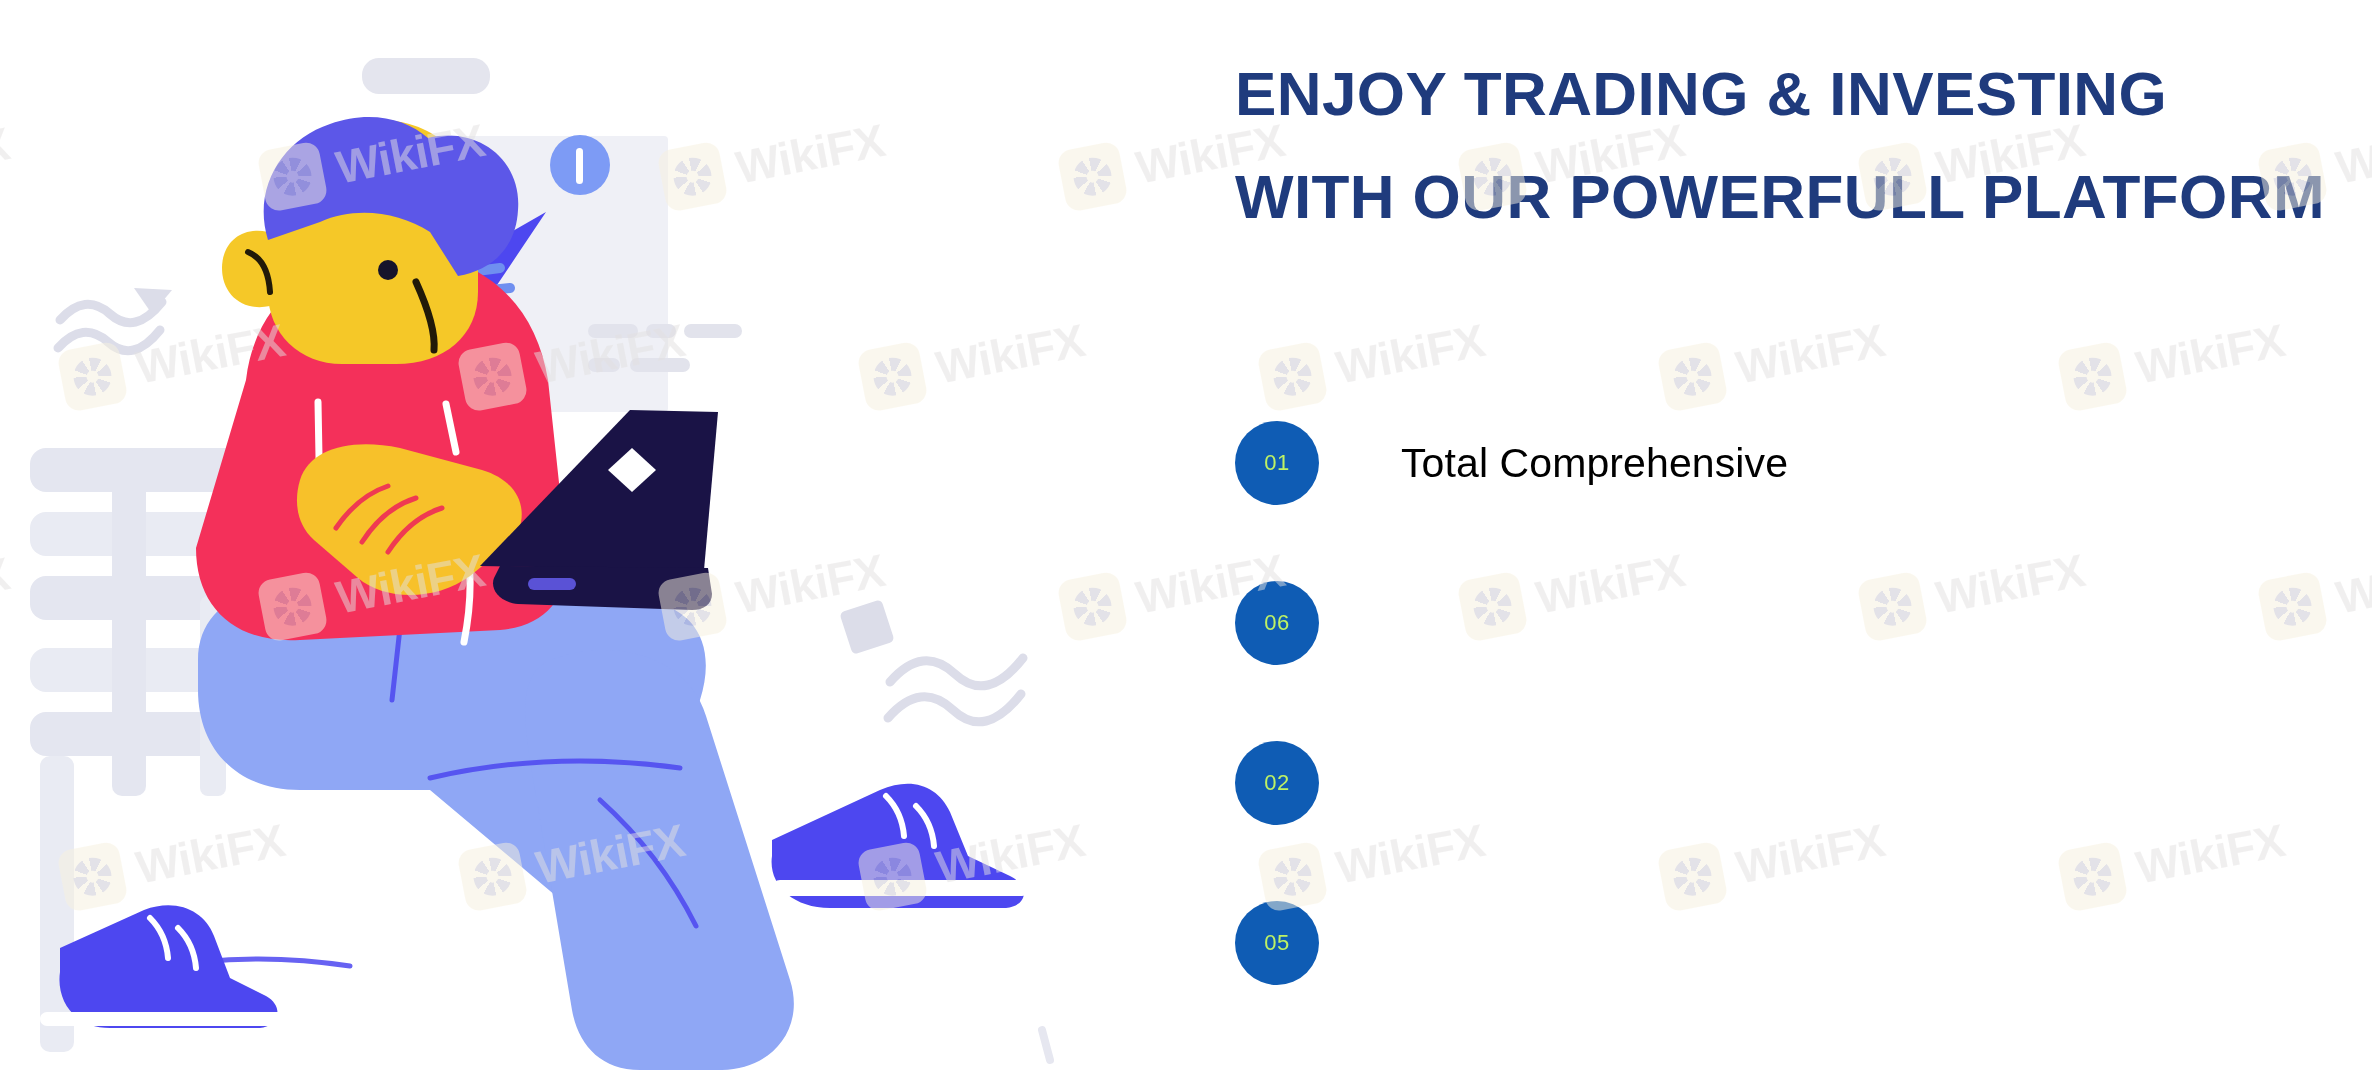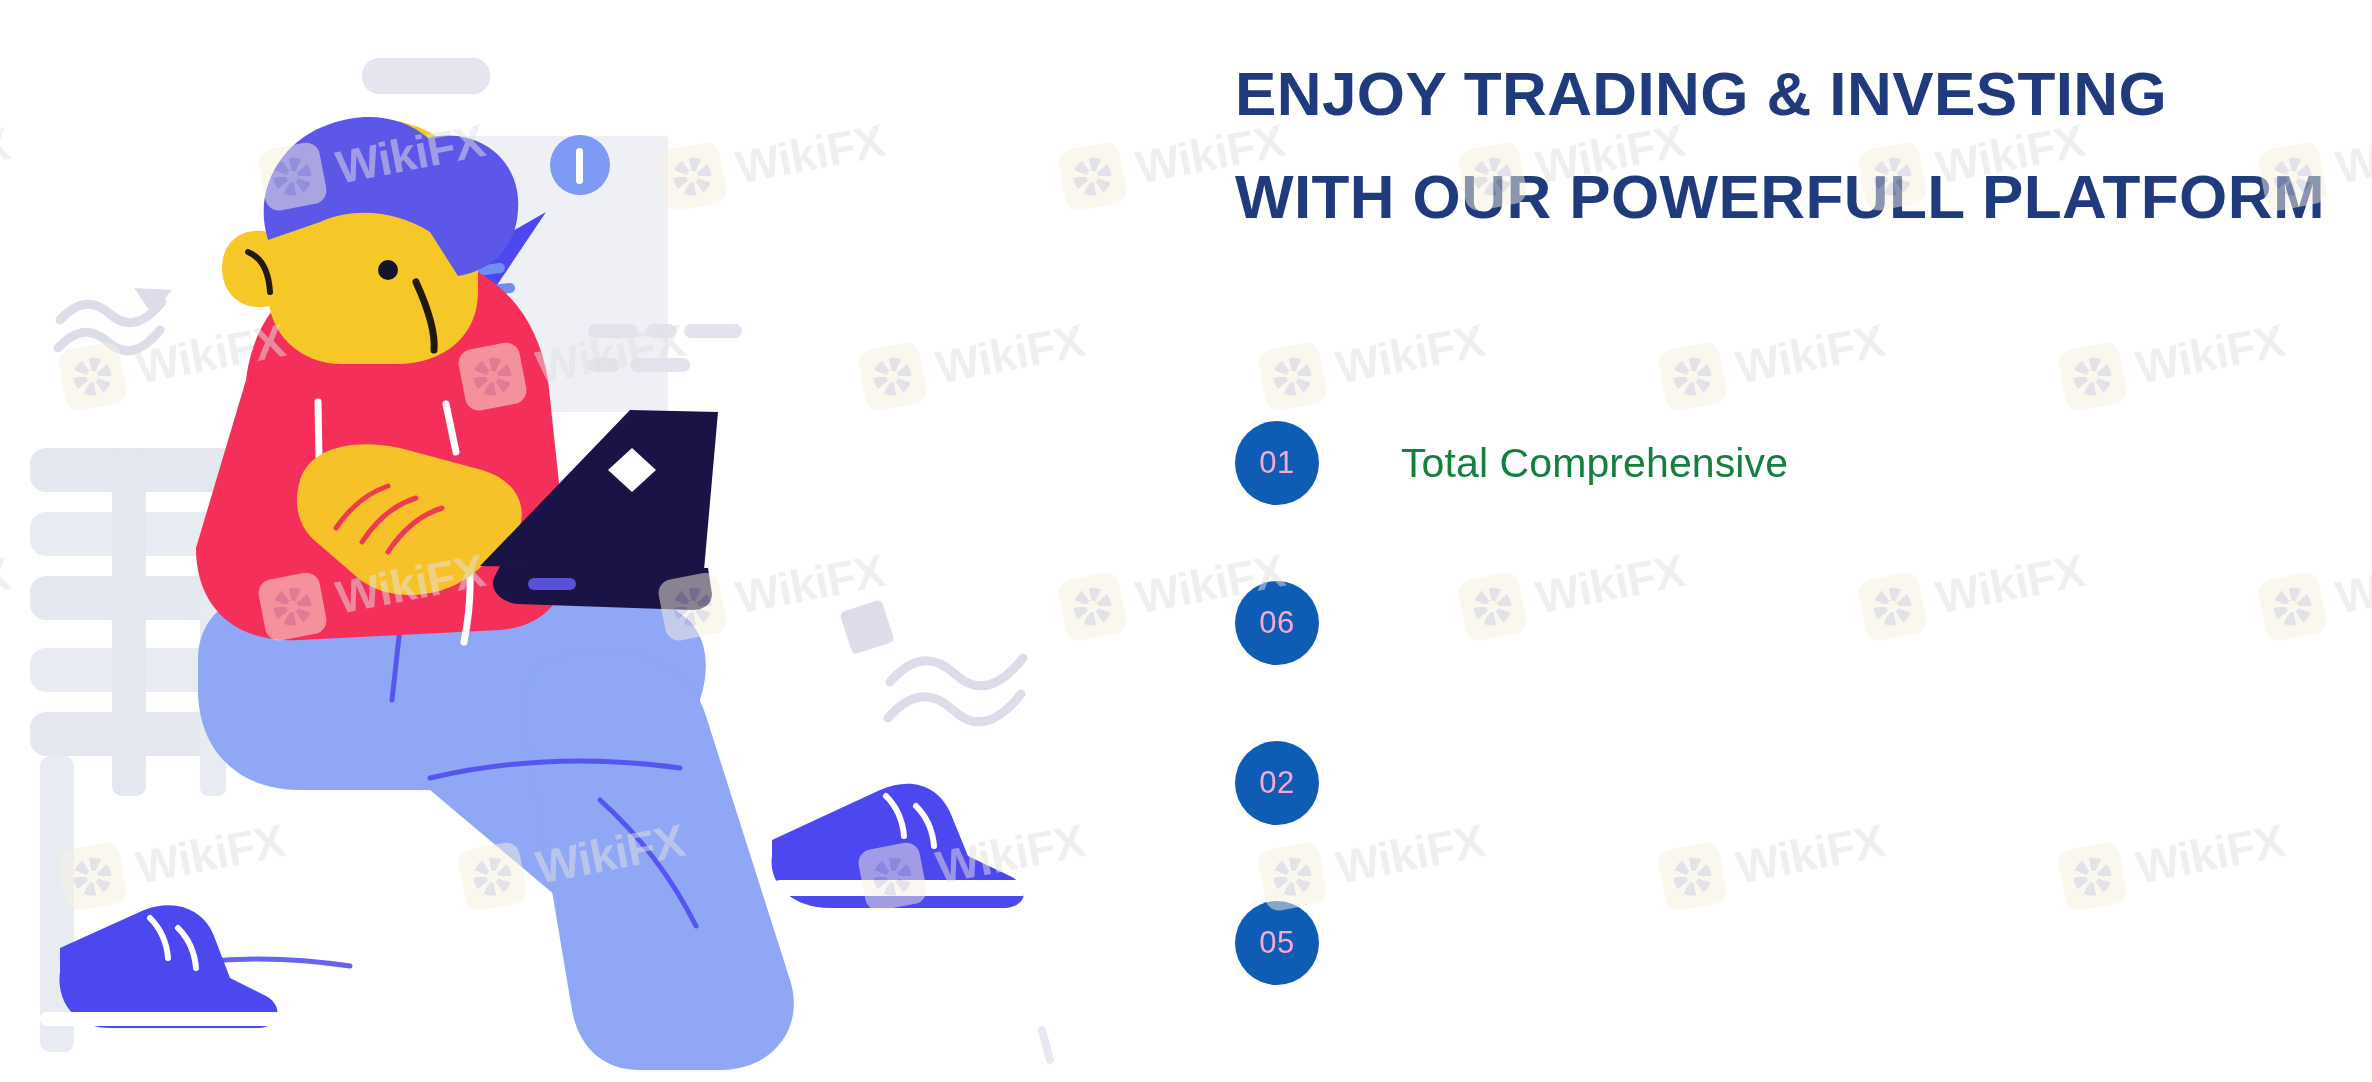--- a/index.html
+++ b/index.html
@@ -68,33 +68,33 @@
     align-items: center;
     height: 106px;
     margin-bottom: 54px;
   }
   .feature-badge {
     flex: 0 0 auto;
     width: 84px;
     height: 84px;
     border-radius: 50%;
     background: #0f5cb4;
-    color: #f9a8d4;
-    font-size: 31px;
+    color: #bef264;
+    font-size: 22px;
     font-weight: 400;
     display: flex;
     align-items: center;
     justify-content: center;
     letter-spacing: 0.5px;
   }
   .feature-label {
     margin-left: 82px;
     font-size: 41px;
     font-weight: 400;
-    color: #15803d;
+    color: #000000;
     letter-spacing: 0.1px;
     white-space: nowrap;
   }
 
   
   #watermarks {
     position: absolute;
     left: 0; top: 0;
     width: 2372px;
     height: 1082px;

